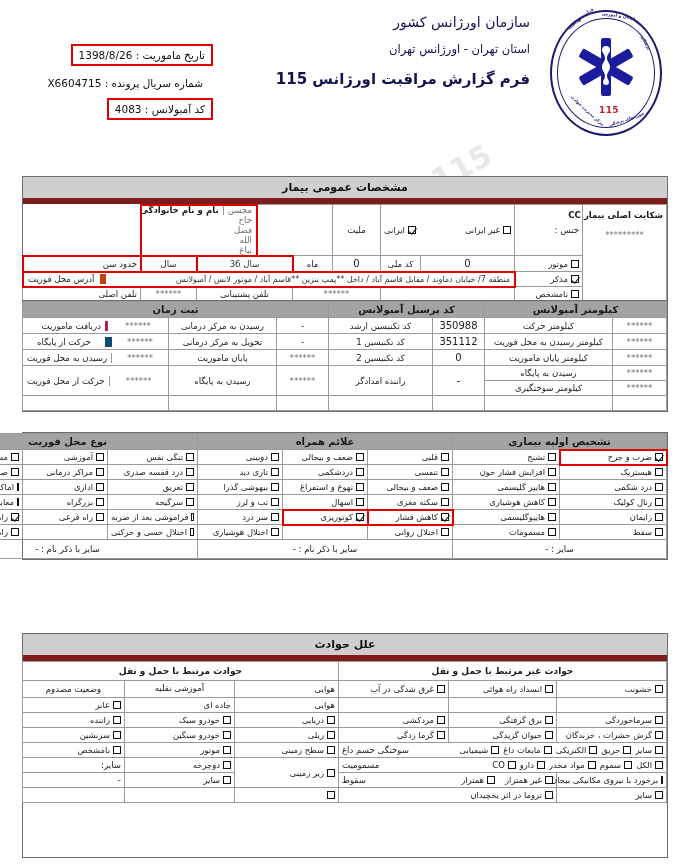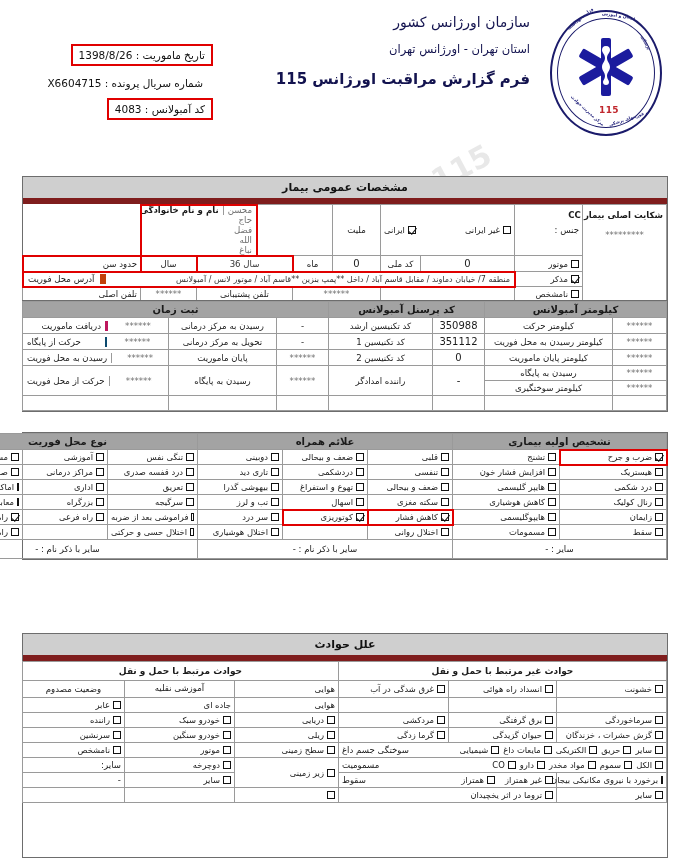--- a/index.html
+++ b/index.html
@@ -305,21 +305,21 @@
       <tr>
         <td class="ctr val">******</td>
         <td class="ctr lbl">کیلومتر رسیدن به محل فوریت</td>
         <td class="num" rowspan="1">351112</td>
         <td class="ctr lbl">کد تکنیسین 1</td>
         <td class="ctr lbl">-</td>
         <td class="ctr lbl">تحویل به مرکز درمانی</td>
         <td style="padding:0">
           <div style="display:flex;align-items:center">
             <span class="val" style="flex:1;text-align:center">******</span>
-            <span class="lbl" style="padding:0 4px;border-right:2px solid #0c4a6e;min-width:74px;text-align:left">حرکت از پایگاه</span>
+            <span class="lbl" style="padding:0 4px;border-right:7px solid #0c4a6e;min-width:74px;text-align:center">حرکت از پایگاه</span>
           </div>
         </td>
       </tr>
 
       <tr>
         <td class="ctr val">******</td>
         <td class="ctr lbl">کیلومتر پایان ماموریت</td>
         <td class="num">0</td>
         <td class="ctr lbl">کد تکنیسین 2</td>
         <td class="ctr val">******</td>

